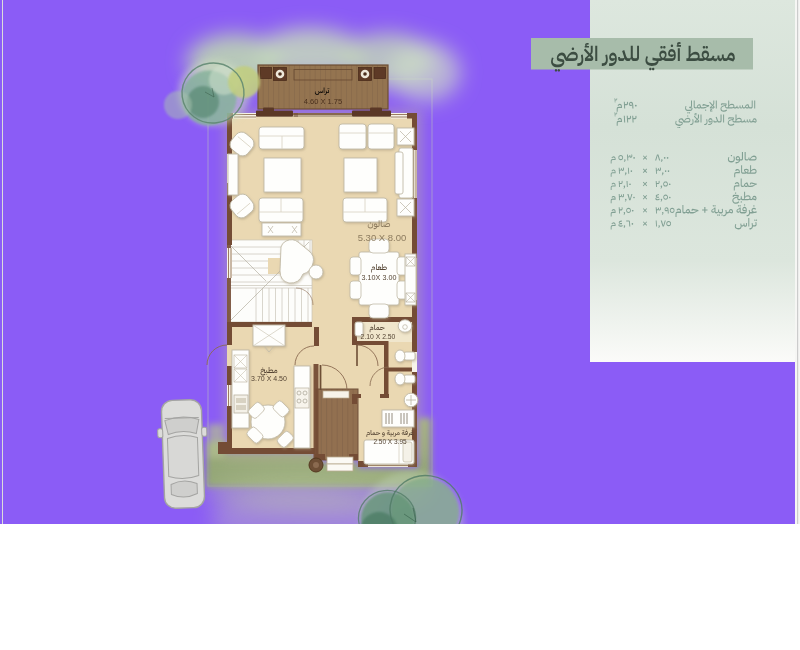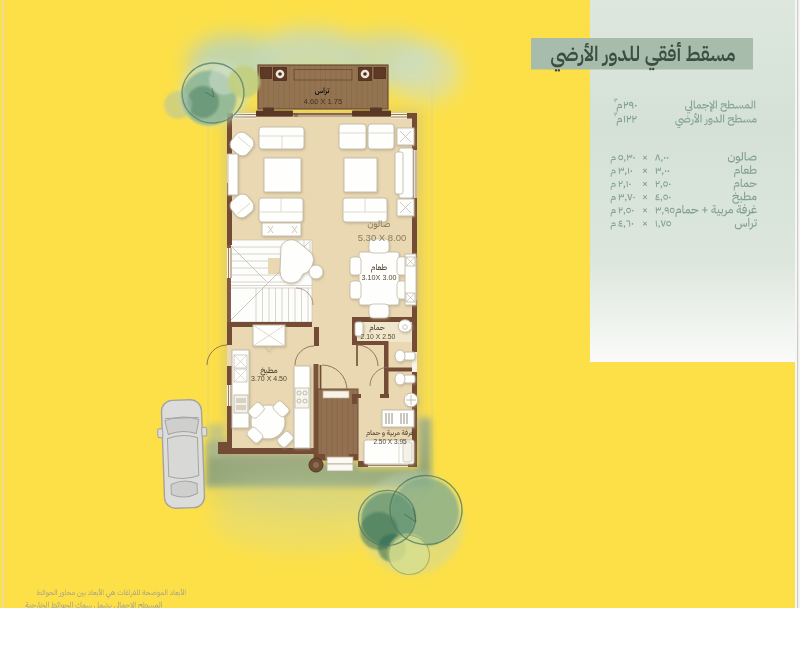--- a/index.html
+++ b/index.html
@@ -1,14 +1,14 @@
 <!DOCTYPE html>
 <html><head><meta charset="utf-8"><style>
 html,body{margin:0;padding:0;background:#fff;}
-.page{position:relative;width:800px;height:608px;overflow:hidden;background:#fde047;font-family:"Liberation Sans",sans-serif;}
+.page{position:relative;width:800px;height:524px;overflow:hidden;background:#8b5cf6;font-family:"Liberation Sans",sans-serif;}
 </style></head><body>
 <div class="page">
 <svg width="800" height="650" viewBox="0 0 800 650" xmlns="http://www.w3.org/2000/svg">
 <defs>
 <linearGradient id="panelg" x1="0" y1="0" x2="0" y2="1">
 <stop offset="0" stop-color="#dde7de"></stop>
           <stop offset="0.35" stop-color="#d5e1d7"></stop>
 <stop offset="0.72" stop-color="#dce6dd"></stop>
           <stop offset="1" stop-color="#fbfbf9"></stop>
         </linearGradient>

